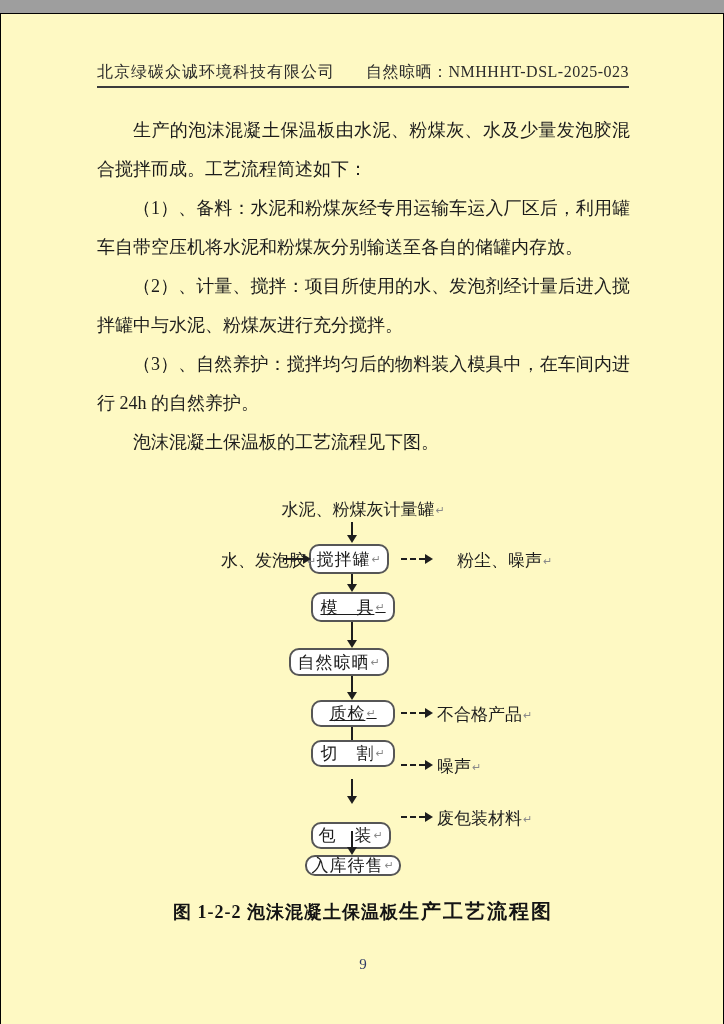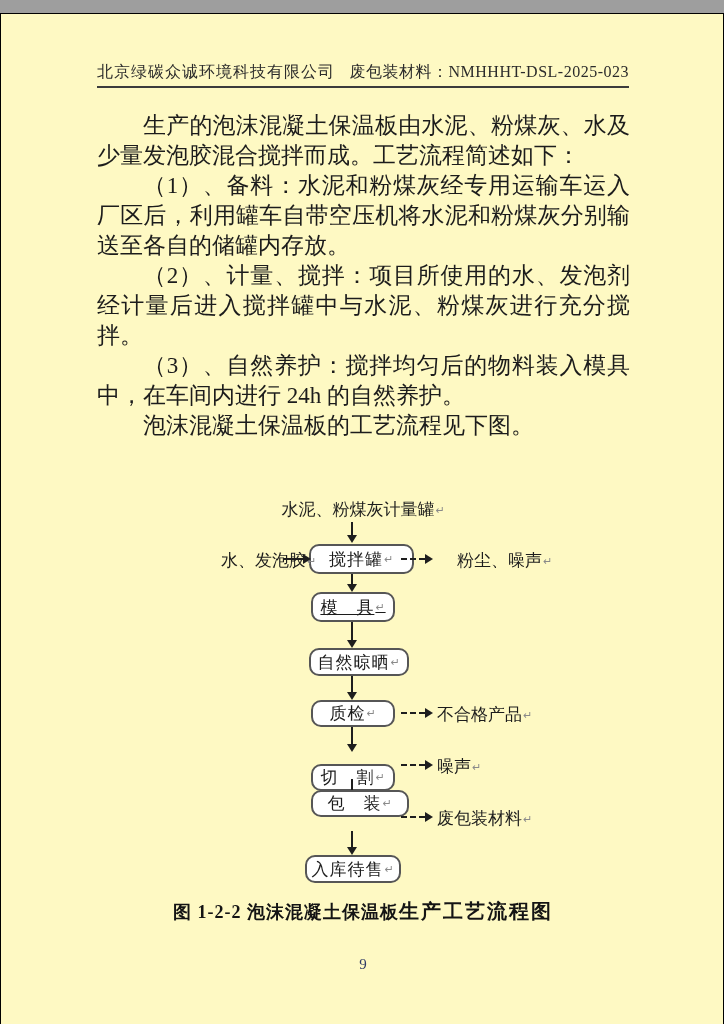--- a/index.html
+++ b/index.html
@@ -19,38 +19,38 @@
   .hdr { position:absolute; top:48px; left:96px; width:532px;
          display:flex; justify-content:space-between; align-items:baseline;
          font-size:16px; color:#2b2b2b; }
   .hdr .co { letter-spacing:1px; }
   .hdr .arch { letter-spacing:0.5px; }
   .hdr-rule { position:absolute; top:72px; left:96px; width:532px;
               height:2px; background:#3c3c3c; }
 
   
   .bodytext { position:absolute; top:97px; left:96px; width:533px;
-              font-size:23px; line-height:30px; text-align:justify; }
+              font-size:18px; line-height:39px; text-align:justify; }
   .bodytext p { text-indent:2em; margin:0; }
 
   
   .flow { position:absolute; top:480px; left:0; width:724px; height:400px;
           font-size:17px; color:#1c1c1c; }
   .toplabel { position:absolute; top:4px; left:0; width:724px; text-align:center; }
   .fc-box { position:absolute; background:#fff;
             border:2px solid #565656; border-radius:10px;
             display:flex; align-items:center; justify-content:center;
             letter-spacing:1px; }
-  .b1 { left:308px; top:50px;  width:105px;  height:30px; }
+  .b1 { left:308px; top:50px;  width:80px;  height:30px; }
   .b2 { left:310px; top:98px;  width:84px;  height:30px;text-decoration:underline; }
-  .b3 { left:308px; top:154px; width:100px; height:28px; }
-  .b4 { left:310px; top:206px; width:84px;  height:27px; }
-  .b5 { left:310px; top:270px; width:84px;  height:27px; }
-  .b6 { left:310px; top:296px; width:98px;  height:27px; }
-  .b7 { left:304px; top:361px; width:96px;  height:28px; }
+  .b3 { left:288px; top:154px; width:100px; height:28px; }
+  .b4 { left:310px; top:206px; width:84px;  height:27px;text-decoration:underline; }
+  .b5 { left:310px; top:246px; width:84px;  height:27px; }
+  .b6 { left:310px; top:328px; width:80px;  height:27px; }
+  .b7 { left:304px; top:361px; width:96px;  height:21px; }
 
   .arrow-v { position:absolute; left:350px; width:2px; background:#1e1e1e; }
   .arrow-v::after { content:''; position:absolute; bottom:-8px; left:-4px;
                     border:5px solid transparent; border-bottom:0;
                     border-top:8px solid #1e1e1e; }
   .a0 { top:28px;  height:13px; }
   .a1 { top:80px;  height:10px; }
   .a2 { top:128px; height:18px; }
   .a3 { top:182px; height:16px; }
   .a4 { top:233px; height:17px; }
@@ -86,21 +86,21 @@
   .pageno { position:absolute; top:942px; left:0; width:724px;
             text-align:center; font-size:15px; color:#2e3a66; }
 </style>
 </head>
 <body>
 
 <div class="page">
 
   <div class="hdr">
     <span class="co">北京绿碳众诚环境科技有限公司</span>
-    <span class="arch"><span>废包装材料：</span><span>NMHHHT-DSL-2025-023</span></span>
+    <span class="arch"><span>自然晾晒：</span><span>NMHHHT-DSL-2025-023</span></span>
   </div>
   <div class="hdr-rule"></div>
 
   <div class="bodytext">
     <p>生产的泡沫混凝土保温板由水泥、粉煤灰、水及少量发泡胶混合搅拌而成。工艺流程简述如下：</p>
     <p>（1）、备料：水泥和粉煤灰经专用运输车运入厂区后，利用罐车自带空压机将水泥和粉煤灰分别输送至各自的储罐内存放。</p>
     <p>（2）、计量、搅拌：项目所使用的水、发泡剂经计量后进入搅拌罐中与水泥、粉煤灰进行充分搅拌。</p>
     <p>（3）、自然养护：搅拌均匀后的物料装入模具中，在车间内进行 24h 的自然养护。</p>
     <p>泡沫混凝土保温板的工艺流程见下图。</p>
   </div>

